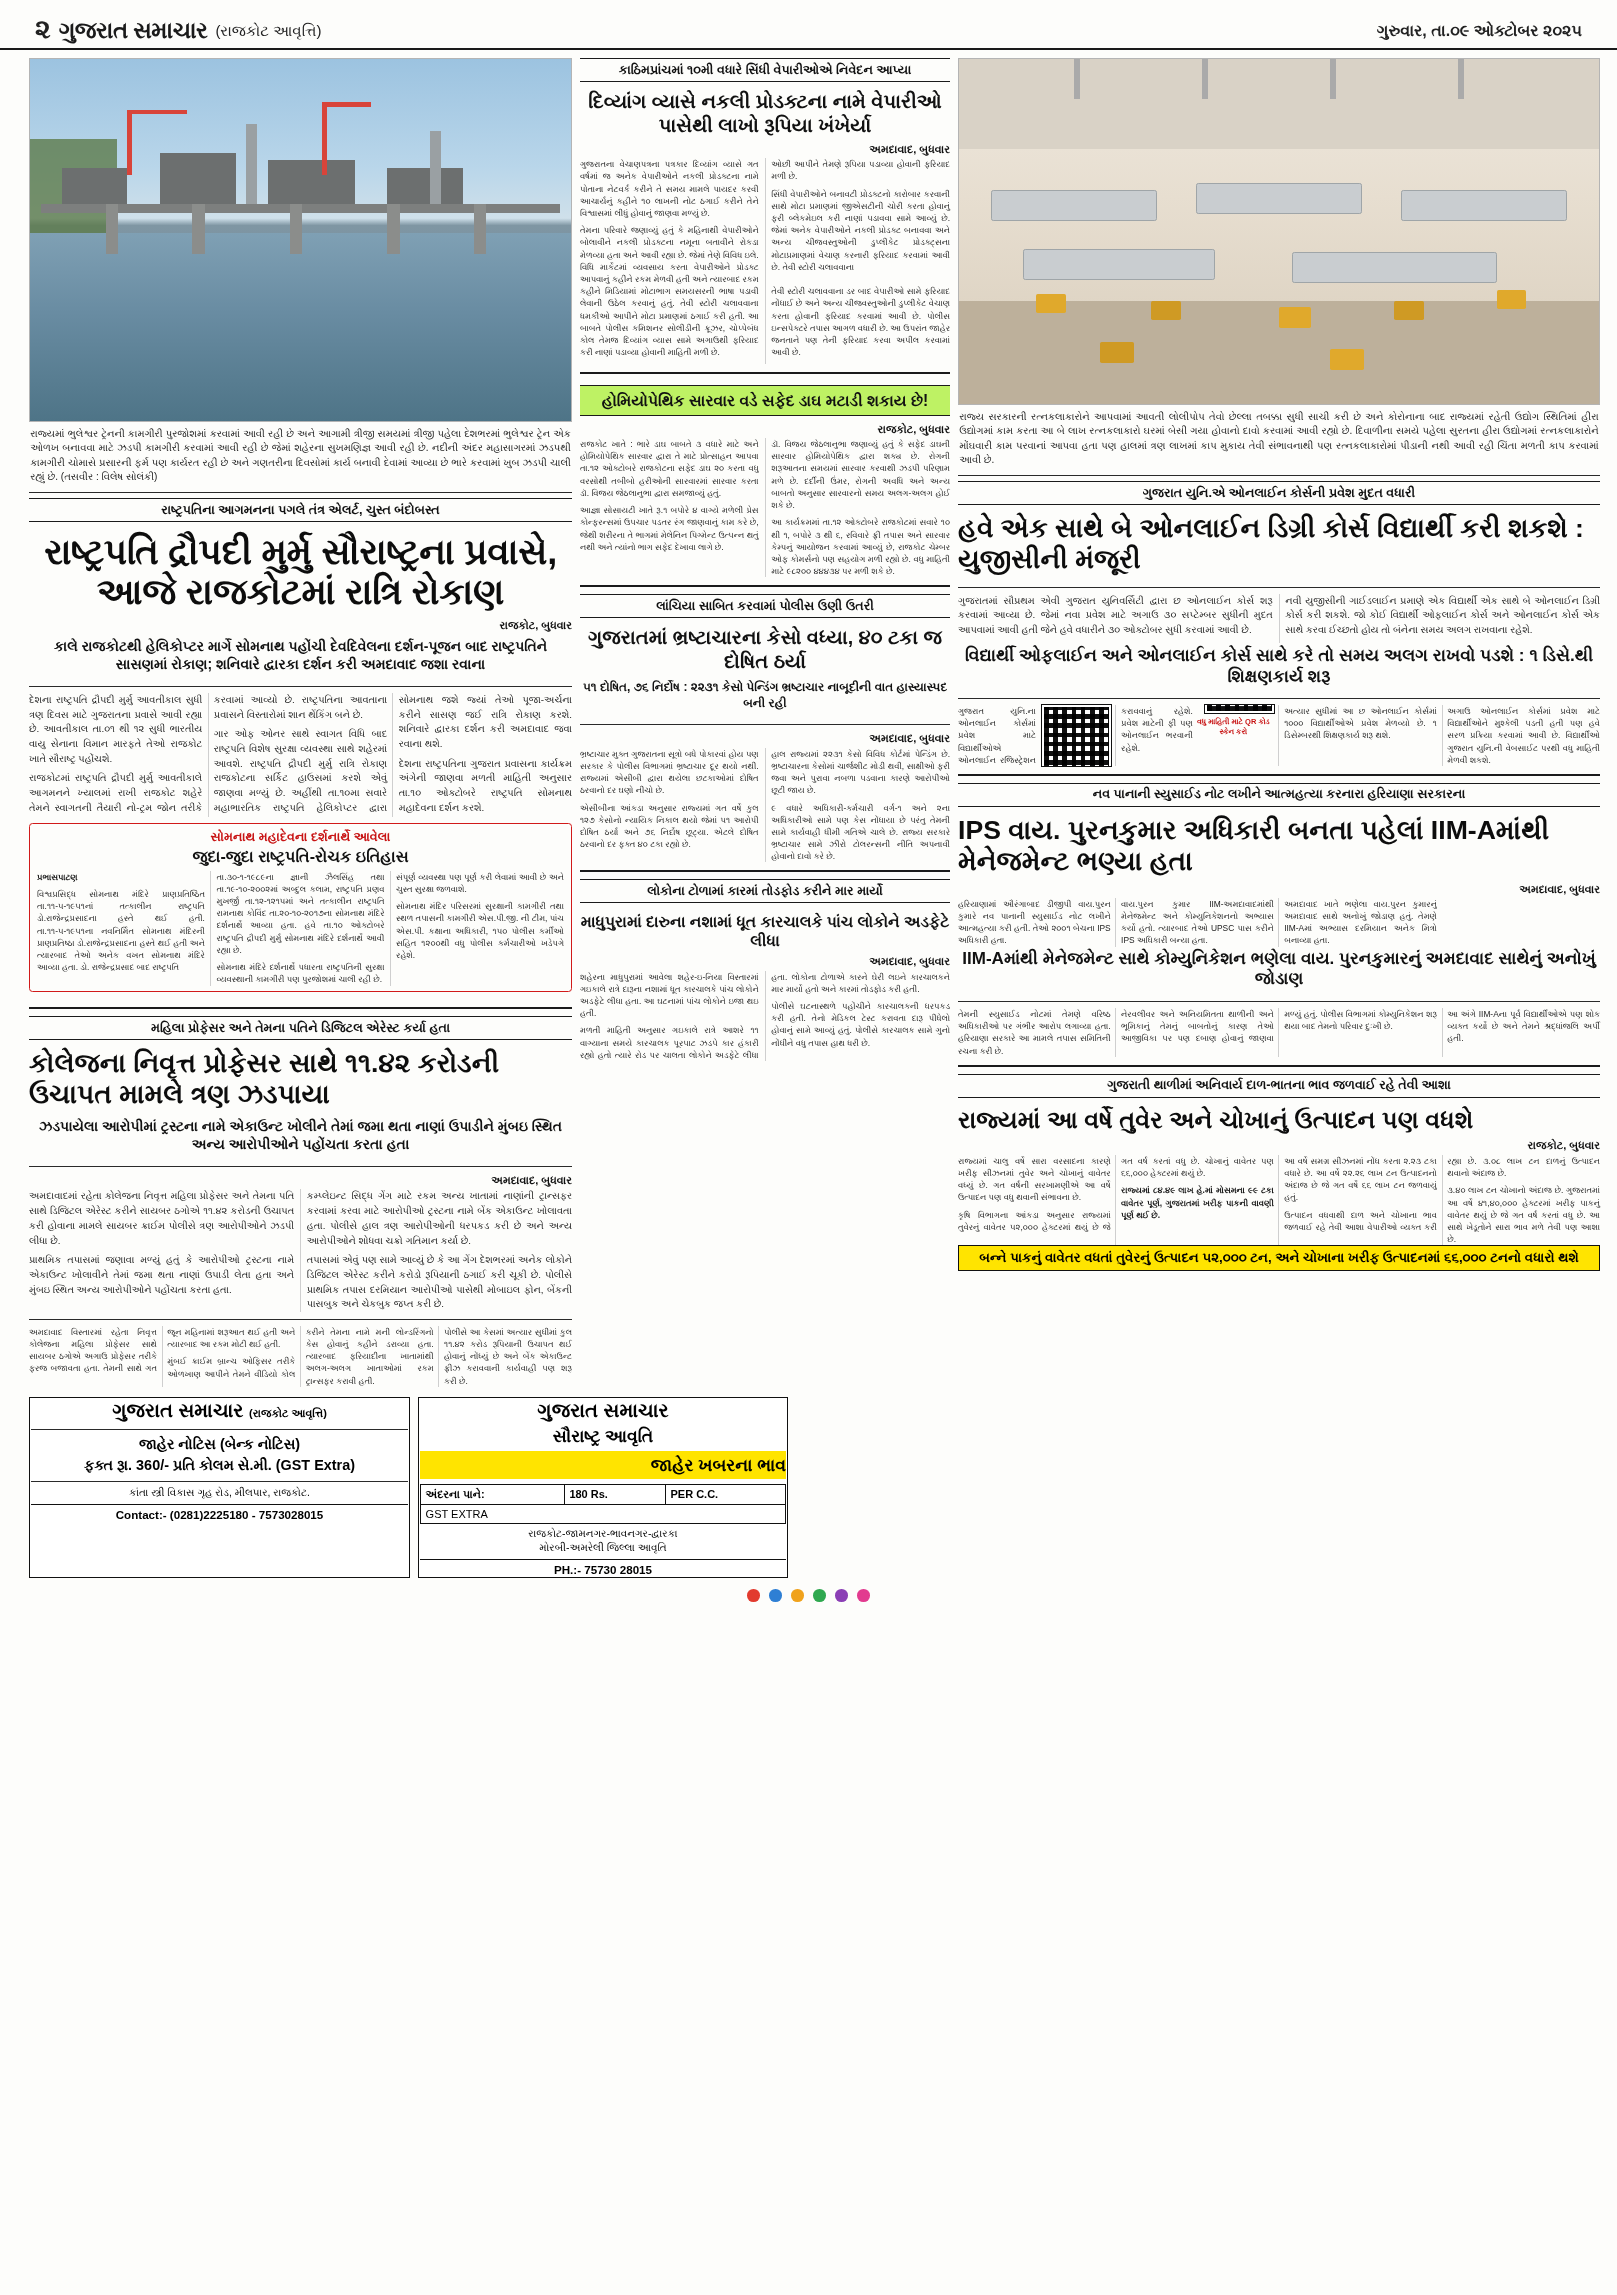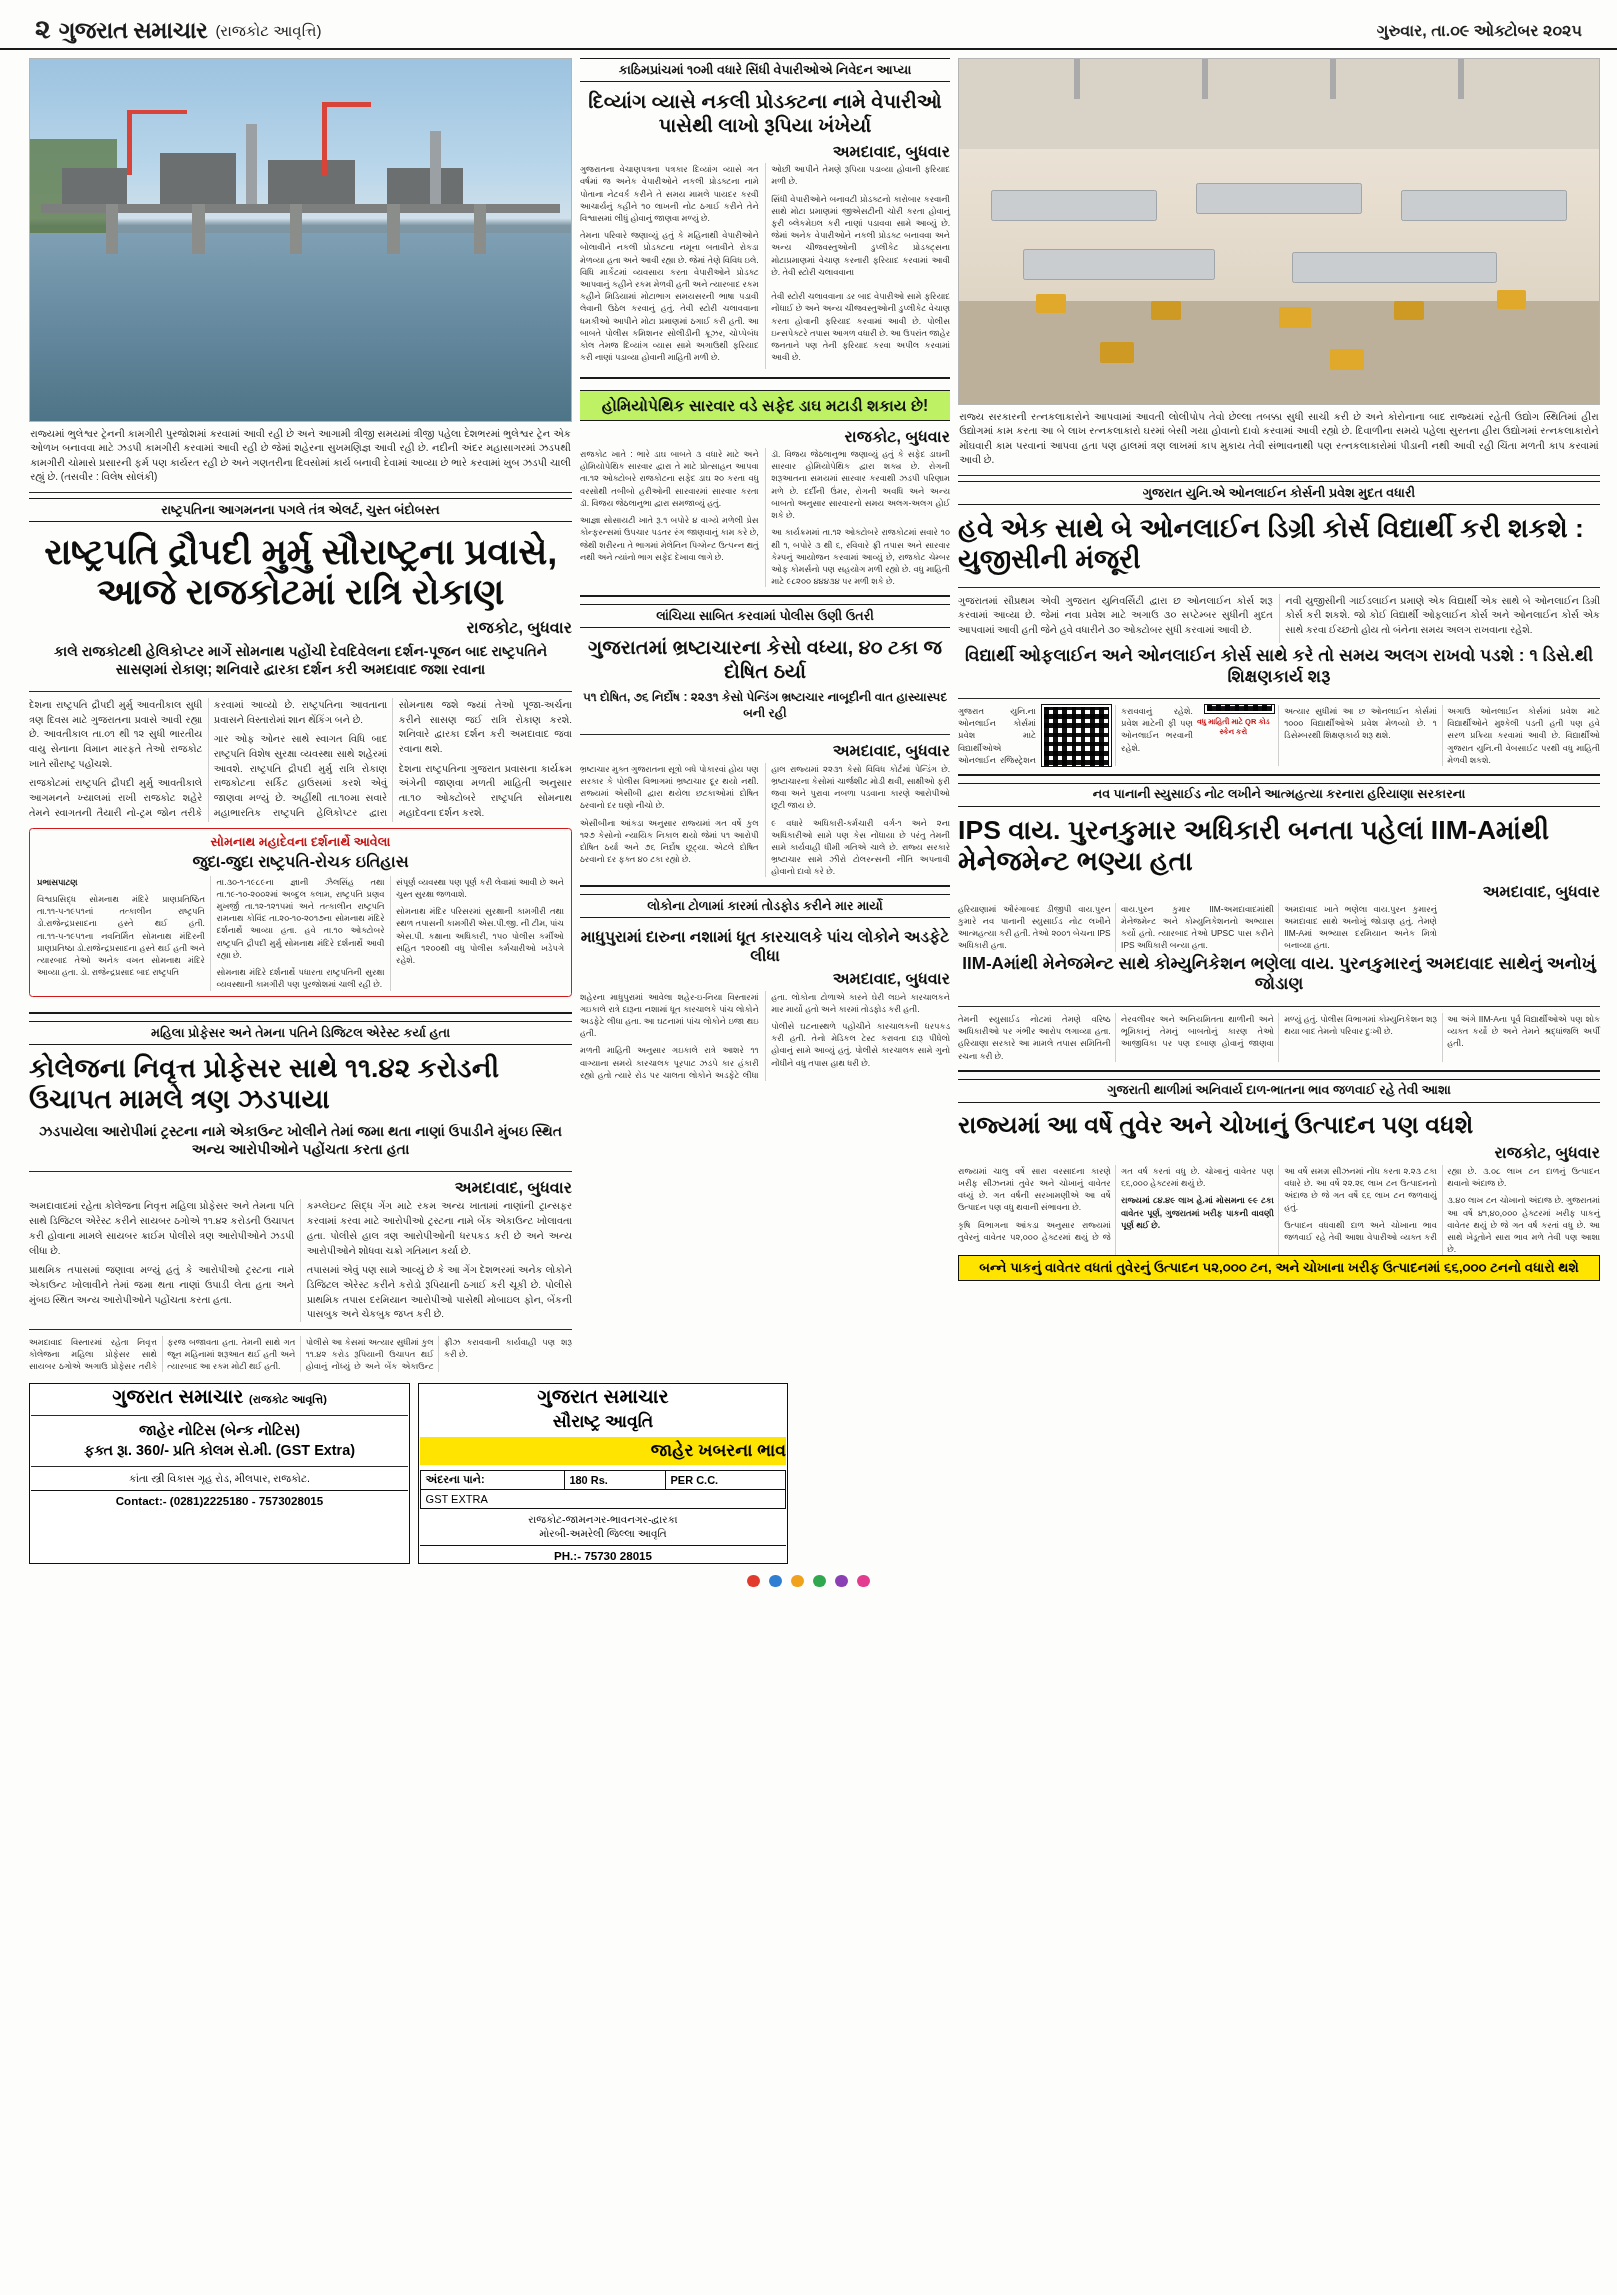--- a/index.html
+++ b/index.html
@@ -79,21 +79,21 @@
     border-top:1.2px solid #1b1b1b; border-bottom:1.2px solid #1b1b1b;
     margin-bottom:5.8px;
   }
 
   h1.hl { font-size:36px; line-height:1.12; font-weight:bold; color:#0d0d0d; margin:3.5px 0 5.8px 0; text-align:center; letter-spacing:-0.3px; }
   h2.hl { font-size:26.6px; line-height:1.16; font-weight:bold; color:#0d0d0d; margin:2.3px 0 4.6px 0; text-align:left; }
   h3.hl { font-size:19.6px; line-height:1.2;  font-weight:bold; color:#111; margin:2.3px 0 4.6px 0; text-align:center; }
   h4.hl { font-size:15.6px; line-height:1.25; font-weight:bold; color:#111; margin:2.3px 0 3.5px 0; text-align:center; }
 
   .subhead { font-size:14px; font-weight:bold; text-align:center; color:#111; line-height:1.3; margin:2.3px 0 5.8px; }
-  .dateline { font-size:16px; font-weight:bold; text-align:right; color:#111; margin:1.2px 0 2.3px; }
+  .dateline { font-size:11px; font-weight:bold; text-align:right; color:#111; margin:1.2px 0 2.3px; }
 
   .body { font-size:9.8px; line-height:1.5; text-align:justify; color:#1b1b1b; hyphens:auto; }
   .body p { margin:0 0 5.2px 0; }
   .cols2 { column-count:2; column-gap:12.7px; column-rule:0.6px solid #cfcfcf; }
   .cols3 { column-count:3; column-gap:11.6px; column-rule:0.6px solid #cfcfcf; }
   .cols4 { column-count:4; column-gap:10.4px; column-rule:0.6px solid #cfcfcf; }
 
   .redbox {
     border:1.7px solid #d11a1a; border-radius:3.5px; padding:5.8px 7px; margin:5.8px 0 7px;
   }
@@ -215,20 +215,21 @@
       <div class="dateline">અમદાવાદ, બુધવાર</div>
       <div class="body cols2">
         <p>અમદાવાદમાં રહેતા કોલેજના નિવૃત્ત મહિલા પ્રોફેસર અને તેમના પતિ સાથે ડિજિટલ એરેસ્ટ કરીને સાયબર ઠગોએ ૧૧.૪૨ કરોડની ઉચાપત કરી હોવાના મામલે સાયબર ક્રાઈમ પોલીસે ત્રણ આરોપીઓને ઝડપી લીધા છે.</p>
         <p>પ્રાથમિક તપાસમાં જણાવા મળ્યું હતું કે આરોપીઓ ટ્રસ્ટના નામે એકાઉન્ટ ખોલાવીને તેમાં જમા થતા નાણાં ઉપાડી લેતા હતા અને મુંબઇ સ્થિત અન્ય આરોપીઓને પહોંચતા કરતા હતા.</p>
         <p>કમ્પ્લેઇન્ટ સિદ્ધ ગેંગ માટે રકમ અન્ય ખાતામાં નાણાંની ટ્રાન્સફર કરવામાં કરવા માટે આરોપીઓ ટ્રસ્ટના નામે બેંક એકાઉન્ટ ખોલાવતા હતા. પોલીસે હાલ ત્રણ આરોપીઓની ધરપકડ કરી છે અને અન્ય આરોપીઓને શોધવા ચક્રો ગતિમાન કર્યા છે.</p>
         <p>તપાસમાં એવું પણ સામે આવ્યું છે કે આ ગેંગ દેશભરમાં અનેક લોકોને ડિજિટલ એરેસ્ટ કરીને કરોડો રૂપિયાની ઠગાઈ કરી ચૂકી છે. પોલીસે પ્રાથમિક તપાસ દરમિયાન આરોપીઓ પાસેથી મોબાઇલ ફોન, બેંકની પાસબુક અને ચેકબુક જપ્ત કરી છે.</p>
       </div>
       <hr class="thin">
       <div class="body cols4 tiny">
         <p>અમદાવાદ વિસ્તારમાં રહેતા નિવૃત્ત કોલેજના મહિલા પ્રોફેસર સાથે સાયબર ઠગોએ અગાઉ પ્રોફેસર તરીકે ફરજ બજાવતા હતા. તેમની સાથે ગત જૂન મહિનામાં શરૂઆત થઈ હતી અને ત્યારબાદ આ રકમ મોટી થઈ હતી.</p>
+        <p>મુંબઈ ક્રાઈમ બ્રાન્ચ ઓફિસર તરીકે ઓળખાણ આપીને તેમને વીડિયો કોલ કરીને તેમના નામે મની લોન્ડરિંગનો કેસ હોવાનું કહીને ડરાવ્યા હતા. ત્યારબાદ ફરિયાદીના ખાતામાંથી અલગ-અલગ ખાતાઓમાં રકમ ટ્રાન્સફર કરાવી હતી.</p>
         <p>પોલીસે આ કેસમાં અત્યાર સુધીમાં કુલ ૧૧.૪૨ કરોડ રૂપિયાની ઉચાપત થઈ હોવાનું નોંધ્યું છે અને બેંક એકાઉન્ટ ફ્રીઝ કરાવવાની કાર્યવાહી પણ શરૂ કરી છે.</p>
       </div>
     </div>
 
     <div class="vrule"></div>
 
     <div class="col">
       <div class="kicker">કાઠિમપ્રાંચમાં ૧૦મી વધારે સિંધી વેપારીઓએ નિવેદન આપ્યા</div>
       <h3 class="hl">દિવ્યાંગ વ્યાસે નકલી પ્રોડક્ટના નામે વેપારીઓ પાસેથી લાખો રૂપિયા ખંખેર્યા</h3>
       <div class="dateline">અમદાવાદ, બુધવાર</div>

